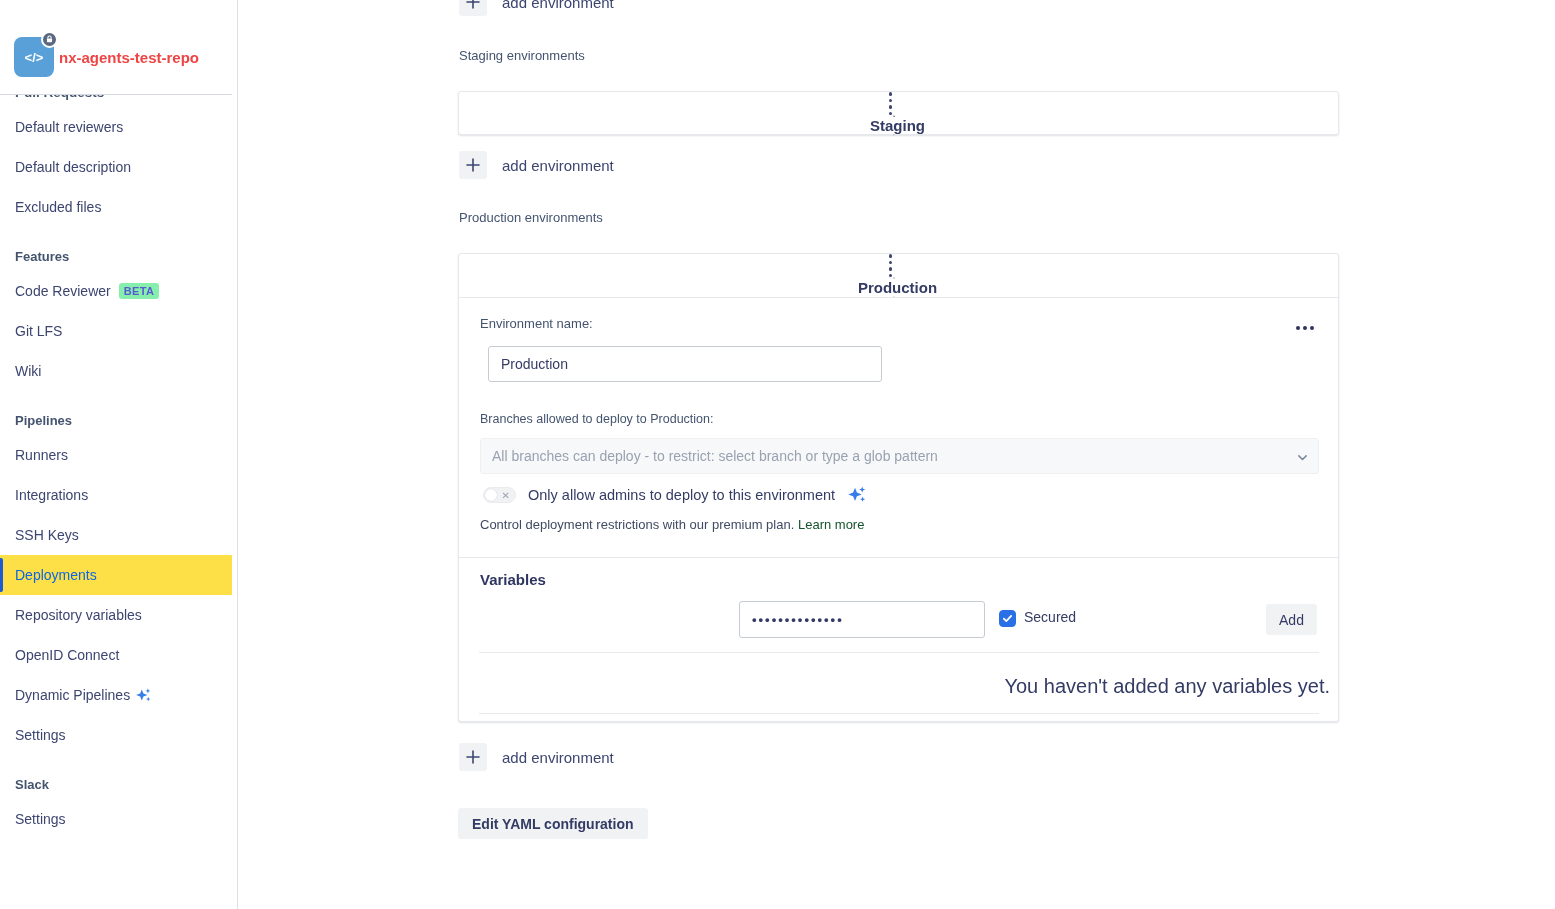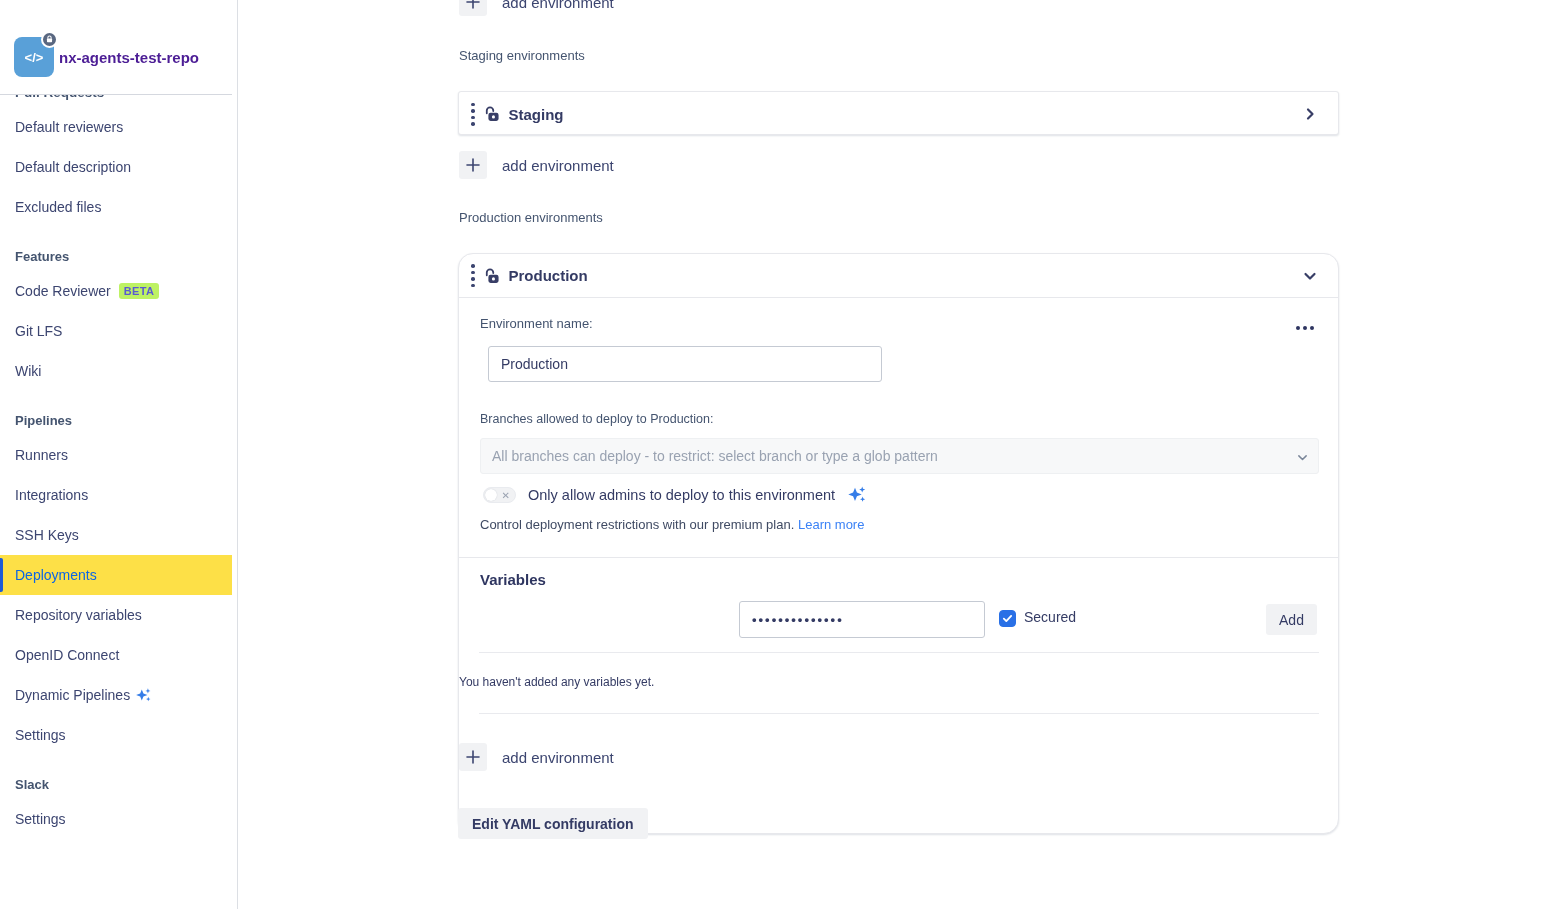--- a/index.html
+++ b/index.html
@@ -11,50 +11,50 @@
     background:#fff; border-right:1px solid #dcdfe4; }
   .side-header { position:absolute; left:0; top:0; width:232px; height:95px;
     background:#fff; z-index:3; border-bottom:1px solid #d5d8df; }
   .avatar { position:absolute; left:14px; top:37px; width:40px; height:40px;
     border-radius:8px; background:#59a0d8; display:flex; align-items:center;
     justify-content:center; color:#fff; font-weight:700; font-size:13px; }
   .avatar-badge { position:absolute; left:41px; top:31px; width:17px; height:17px;
     border-radius:50%; background:#596780; border:2px solid #fff;
     display:flex; align-items:center; justify-content:center; }
   .repo-name { position:absolute; left:59px; top:49px; font-size:15px;
-    font-weight:700; color:#4c1d95; white-space:nowrap; }
+    font-weight:700; color:#ef4444; white-space:nowrap; }
   .nav { position:absolute; left:0; top:82px; width:232px; z-index:1; }
   .nav-sec { height:44px; display:flex; align-items:flex-end; padding:0 0 7px 15px;
     font-size:13px; font-weight:700; color:#44546f; }
   .nav-sec.pr { height:22px; padding-bottom:0; line-height:22px; display:block;
     font-size:13.5px; }
   .nav-item { height:40px; display:flex; align-items:center; padding-left:15px;
     font-size:14px; color:#3c4570; cursor:pointer; position:relative; }
   .nav-item.first { margin-top:3px; }
   .nav-item.selected { background:#fde047; color:#0c66e4; }
   .nav-item.selected::before { content:""; position:absolute; left:0; top:3px;
     bottom:3px; width:3px; background:#1d5bd6; border-radius:0 2px 2px 0; }
-  .badge-beta { margin-left:8px; background:#bef264; color:#5a5ad2;
+  .badge-beta { margin-left:8px; background:#86efac; color:#5a5ad2;
     font-size:11px; font-weight:700; letter-spacing:.4px; padding:2px 5px;
     border-radius:3px; }
   .spark { margin-left:5px; display:inline-flex; }
 
   
   .main { position:absolute; left:458px; top:0; width:881px; height:909px; }
   .sec-label { position:absolute; left:1px; font-size:13px; color:#44546f; }
   .add-env { position:absolute; left:1px; height:28px; display:flex;
     align-items:center; gap:15px; cursor:pointer; }
   .plus-box { width:28px; height:28px; background:#f1f2f4; border-radius:3px;
     display:flex; align-items:center; justify-content:center; }
   .add-env-label { font-size:15px; color:#3c4570; }
 
   .card { position:absolute; left:0; width:881px; background:#fff;
     border:1px solid #e7e8ec; border-radius:3px;
     box-shadow:0 1px 2px rgba(23,43,77,.14); }
-  .card-head { height:44px; display:flex; align-items:center; padding:0 20px 0 10px; }
+  .card-head { height:44px; display:flex; align-items:center; padding:0 20px 0 10px;flex-direction:column; }
   .card-head.bordered { border-bottom:1px solid #e7e8ec; }
   .drag { display:flex; flex-direction:column; gap:3px; padding:0 8px 0 2px; cursor:grab; }
   .drag i { width:3.5px; height:3.5px; border-radius:50%; background:#3c4570; }
   .card-title { font-size:15px; font-weight:700; color:#343b64; margin-left:8px; }
   .head-spacer { flex:1; }
 
   .field-label { position:absolute; font-size:13px; color:#44546f; }
   .small-label { position:absolute; font-size:12.5px; color:#44546f; }
   .text-input { position:absolute; height:36px; border:1px solid #c5cad3;
     border-radius:3px; padding:0 12px; font-size:14px; color:#343b64;
@@ -73,37 +73,37 @@
     align-items:center; gap:12px; }
   .toggle { width:33px; height:16px; border-radius:9px; background:#f1f2f4;
     border:1px solid #e9ebef; position:relative; }
   .toggle .knob { position:absolute; left:1px; top:1px; width:12px; height:12px;
     border-radius:50%; background:#fff; box-shadow:0 0 1px rgba(23,43,77,.25); }
   .toggle .x { position:absolute; right:5px; top:1px; font-size:10px;
     color:#9aa2b1; line-height:13px; }
   .toggle-label { font-size:14.5px; color:#343b64; }
 
   .premium { position:absolute; left:21px; top:263px; font-size:13px; color:#3f4a63; }
-  .premium a { color:#3b82f6; text-decoration:none; font-weight:500; cursor:pointer; }
+  .premium a { color:#14532d; text-decoration:none; font-weight:500; cursor:pointer; }
 
   .card-divider { position:absolute; left:0; right:0; top:303px; border-top:1px solid #e7e8ec; }
   .vars-heading { position:absolute; left:21px; top:317px; font-size:15px;
     font-weight:700; color:#2e3560; }
   .secret { font-weight:700; letter-spacing:2px; font-size:13px; }
   .checkbox { position:absolute; left:540px; top:356px; width:17px; height:17px;
     background:#2970e6; border:1px solid #2970e6; border-radius:4px;
     display:flex; align-items:center; justify-content:center; cursor:pointer; }
   .secured-label { position:absolute; left:565px; top:355px; font-size:14px; color:#343b64; }
   .btn { background:#f1f2f4; border:none; border-radius:3px; color:#343b64;
     font-family:"Liberation Sans", sans-serif; cursor:pointer; }
   .add-btn { position:absolute; right:21px; top:350px; width:51px; height:31px;
     font-size:14px; font-weight:500; }
   .inset-divider { position:absolute; left:20px; right:19px; border-top:1px solid #e9eaee; }
-  .empty-text { position:absolute; left:0; right:8px; top:421px; text-align:left;
-    font-size:12px; color:#343b64; }
+  .empty-text { position:absolute; left:0; right:8px; top:421px; text-align:right;
+    font-size:20px; color:#343b64; }
   .yaml-btn { position:absolute; left:0px; top:808px; height:31px; padding:7px 14px;
     font-size:14px; font-weight:600; }
 </style>
 </head>
 <body>
 
 <div class="sidebar">
 
   <div class="nav">
     <div class="nav-sec pr">Pull Requests</div>
@@ -220,21 +220,21 @@
     <span class="plus-box">
       <svg width="14" height="14" viewBox="0 0 14 14">
           <path d="M7 1v12M1 7h12" stroke="#3c4570" stroke-width="1.6" stroke-linecap="round"></path>
         </svg>
     </span>
     <span class="add-env-label">add environment</span>
   </div>
 
   <div class="sec-label" style="top:210px;">Production environments</div>
 
-  <div class="card" style="top:253px; height:581px;border-radius:15px;">
+  <div class="card" style="top:253px; height:469px;">
     <div class="card-head bordered">
       <span class="drag">
           <i></i>
           <i></i>
           <i></i>
           <i></i>
         </span>
       <svg width="18" height="18" viewBox="0 0 20 20">
         <path d="M4.2 9.2 V6.2 a3.6 3.6 0 0 1 7.2 0 V6.8" fill="none" stroke="#383e66" stroke-width="2" stroke-linecap="round"></path>
         <rect x="6" y="8.6" width="11.3" height="9.2" rx="2.4" fill="#383e66"></rect>

